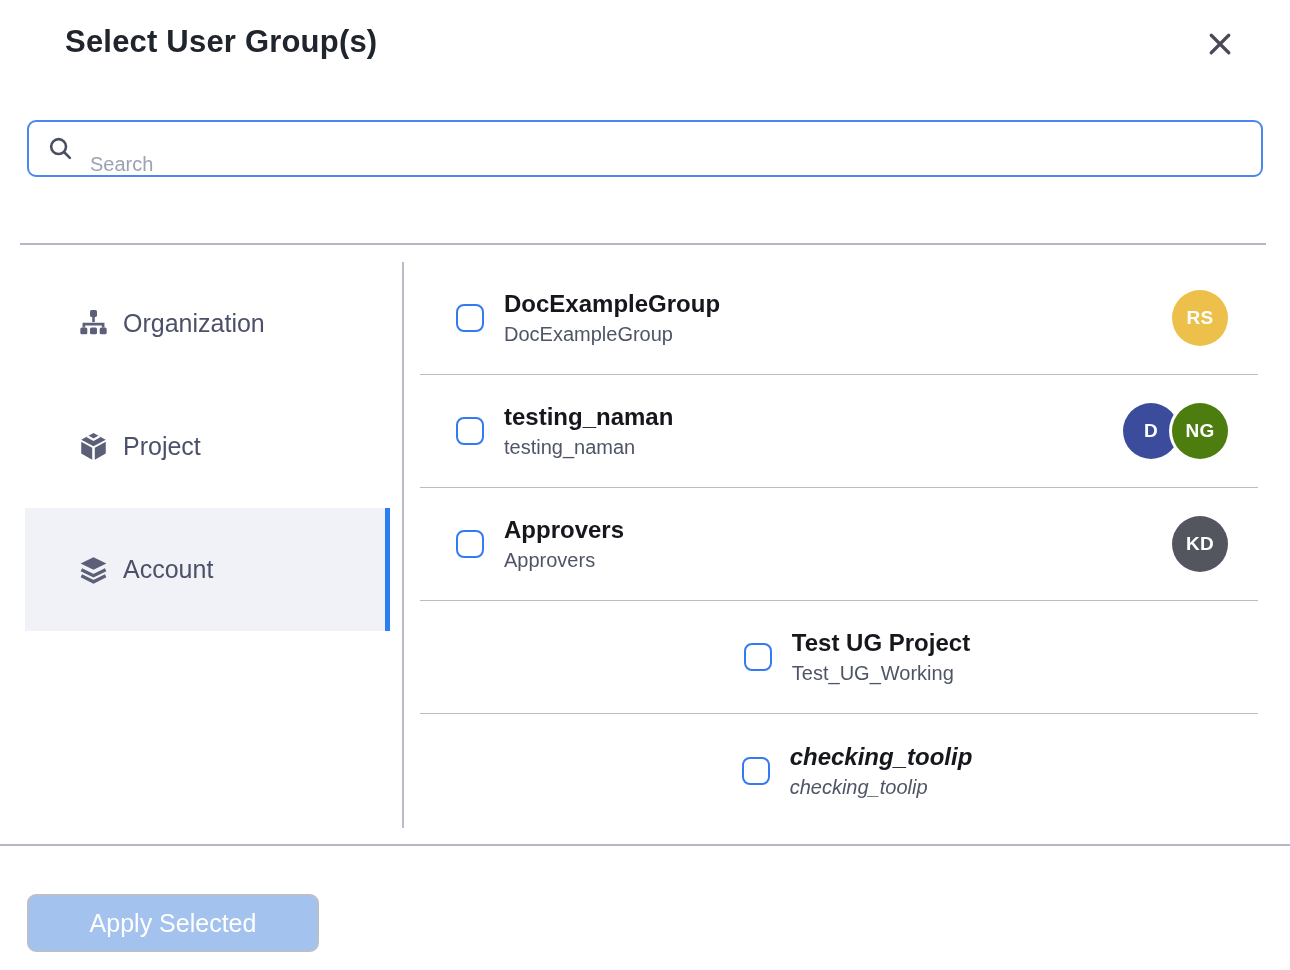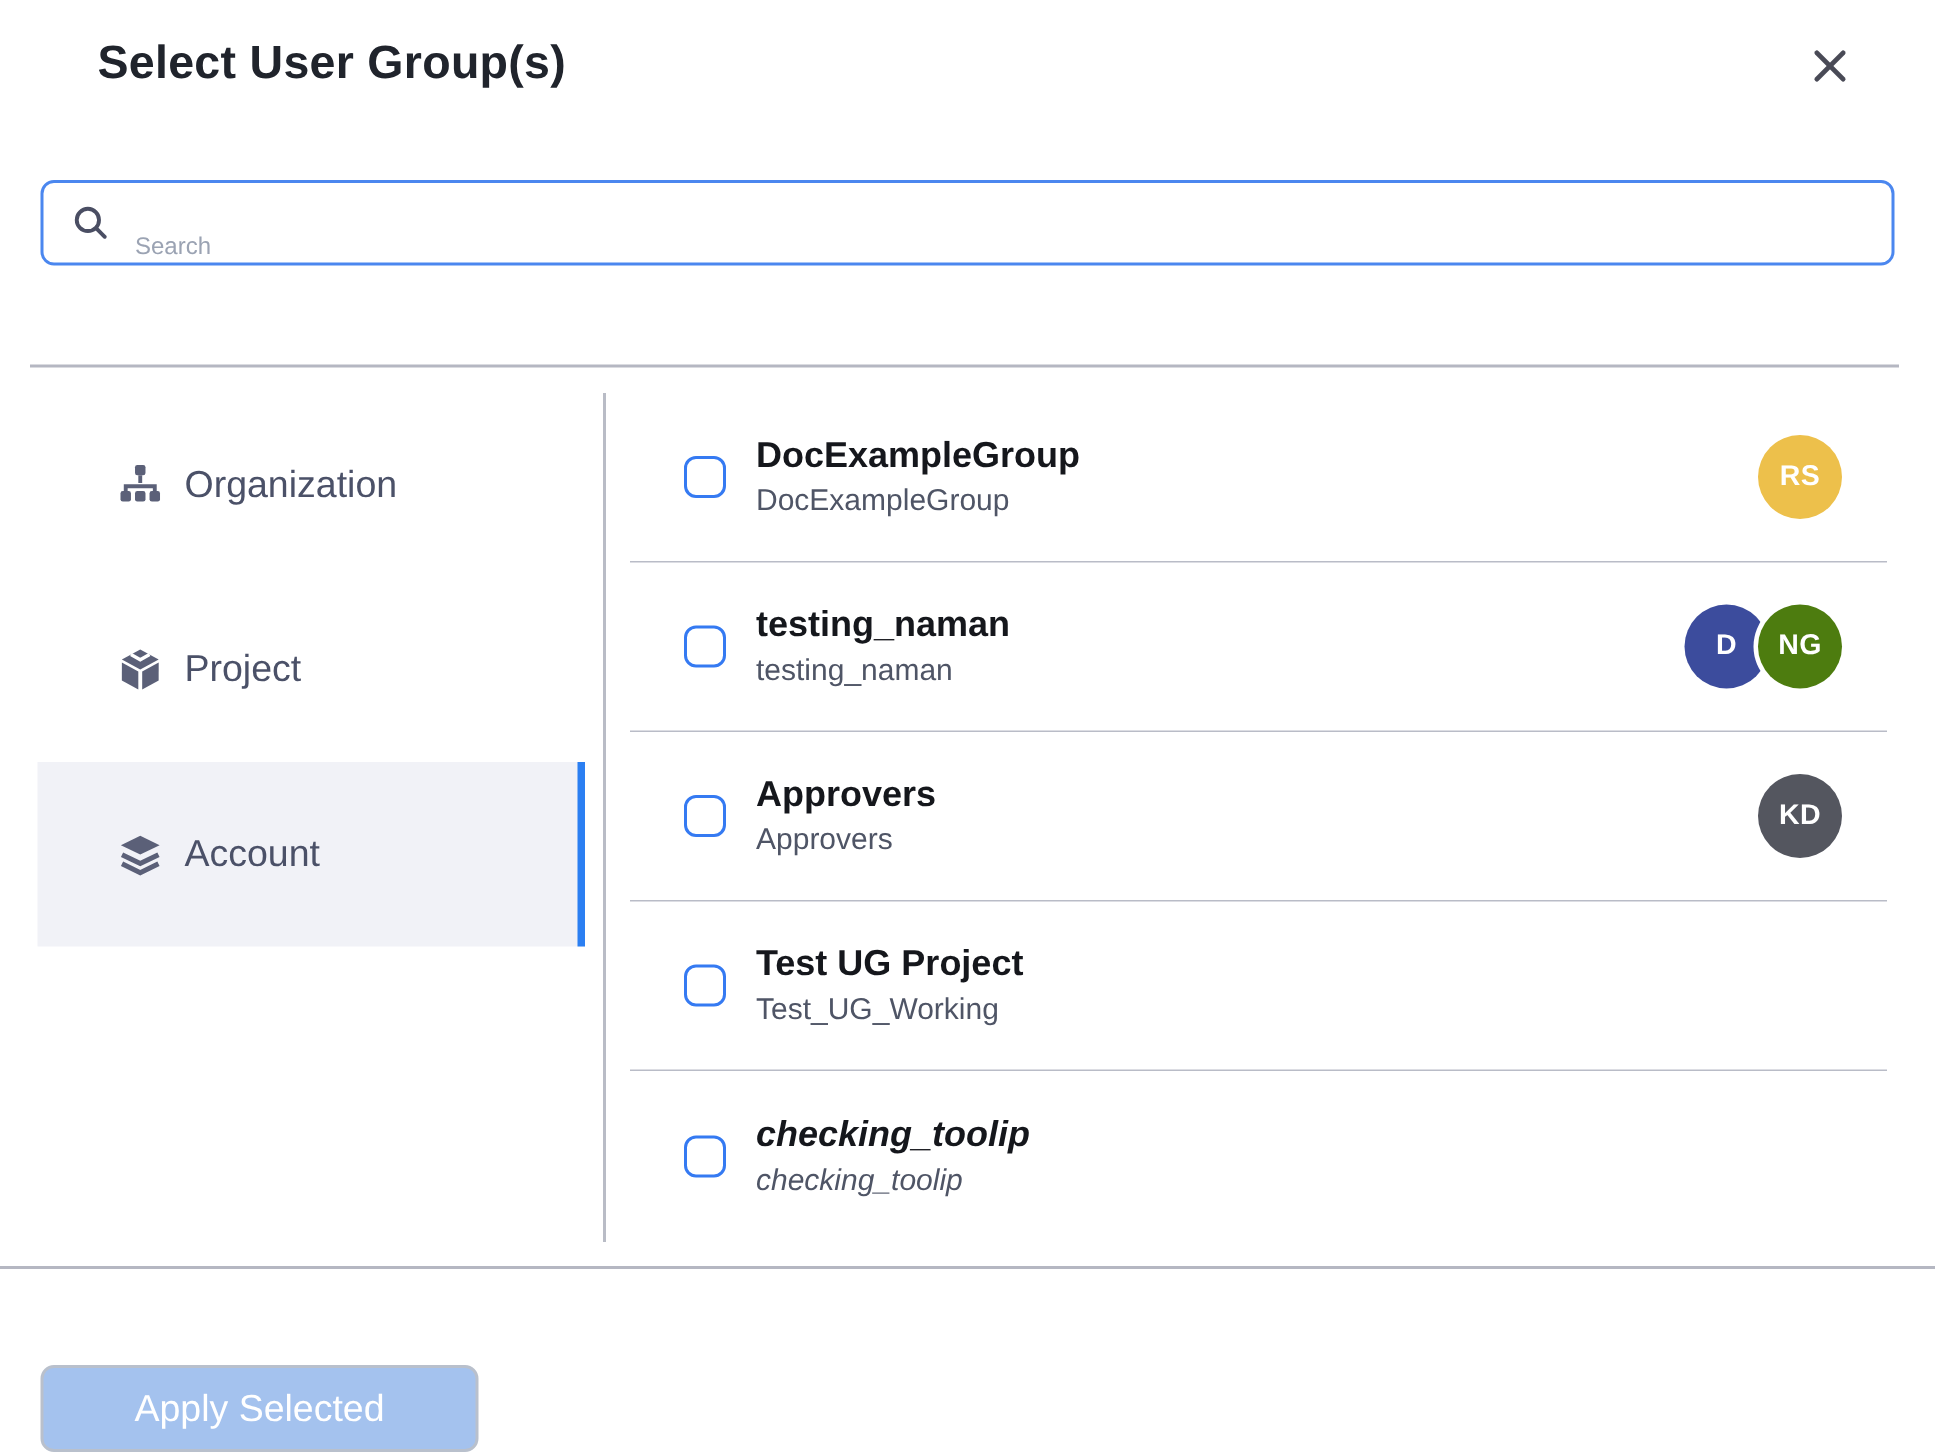--- a/index.html
+++ b/index.html
@@ -25,21 +25,21 @@
   .search-wrap { margin: 60px 27px 0 27px; }
   .search-box {
     display: flex; align-items: center;
     height: 57px; border: 2px solid #4b87ef; border-radius: 9px;
     padding: 0 18px; background: #fff;
   }
   .search-box svg { flex: 0 0 auto; }
   .search-input {
     flex: 1; border: none; outline: none; background: transparent;
     font-family: "Liberation Sans", sans-serif;
-    font-size: 16px; color: #3b82f6; margin-left: 16px; margin-top: 32px;
+    font-size: 20px; color: #3b82f6; margin-left: 16px; margin-top: 32px;
   }
   .search-input::placeholder { color: #9ba3b3; }
 
   .top-divider { margin: 66px 24px 0 20px; height: 2px; background: #b5b7c2; }
 
   
   .content { display: flex; margin-top: 17px; height: 566px; }
 
   .sidebar { width: 365px; margin-left: 25px; flex: 0 0 auto; }
   .sidebar-item {
@@ -52,21 +52,21 @@
   .sidebar-item.active::after {
     content: ""; position: absolute; right: 0; top: 0; bottom: 0;
     width: 5px; background: #2b7ff2;
   }
 
   .v-divider { width: 2px; background: #b9bcc6; margin-left: 12px; flex: 0 0 auto; }
 
   .group-list { flex: 1; margin-right: 32px; margin-left: 16px; }
   .group-row {
     height: 113px; display: flex; align-items: center;
-    padding-left: 36px; border-bottom: 1.5px solid #b9bcc7;
+    padding-left: 36px; border-bottom: 1.5px solid #b9bcc7; justify-content: center;
   }
   .group-row:last-child { border-bottom: none; font-style: italic; }
   .checkbox {
     width: 28px; height: 28px; border: 2.5px solid #357af2; border-radius: 8px;
     background: #fff; flex: 0 0 auto; cursor: pointer;
   }
   .group-text { margin-left: 20px; }
   .group-name { font-size: 24px; font-weight: 700; color: #15171c; line-height: 1.25; }
   .group-id { font-size: 20px; color: #4f5566; line-height: 1.3; margin-top: 2px; }
   .avatar-stack { margin-left: auto; margin-right: 30px; display: flex; align-items: center; }
@@ -76,21 +76,21 @@
     color: #fff; font-weight: 700; font-size: 19px; letter-spacing: 0.3px;
     box-shadow: 0 0 0 3px #fff; position: relative;
   }
   .avatar + .avatar { margin-left: -7px; }
 
   .footer-divider { margin: 16px 0 0 0; height: 2px; background: #b5b7c2; }
 
   
   .footer {
     display: flex; align-items: center; justify-content: space-between;
-    padding: 64px 28px 0 27px;
+    padding: 48px 28px 0 27px;
   }
   .apply-btn {
     width: 292px; height: 58px;
     background: #a4c2ee; border: 2px solid #b9c0cc; border-radius: 9px;
     color: #ffffff; font-family: "Liberation Sans", sans-serif;
     font-size: 25px; font-weight: 500; cursor: pointer;
   }
   .total-wrap { display: flex; align-items: center; }
   .total-label { font-size: 25px; color: #4b5066; }
   .total-badge {

